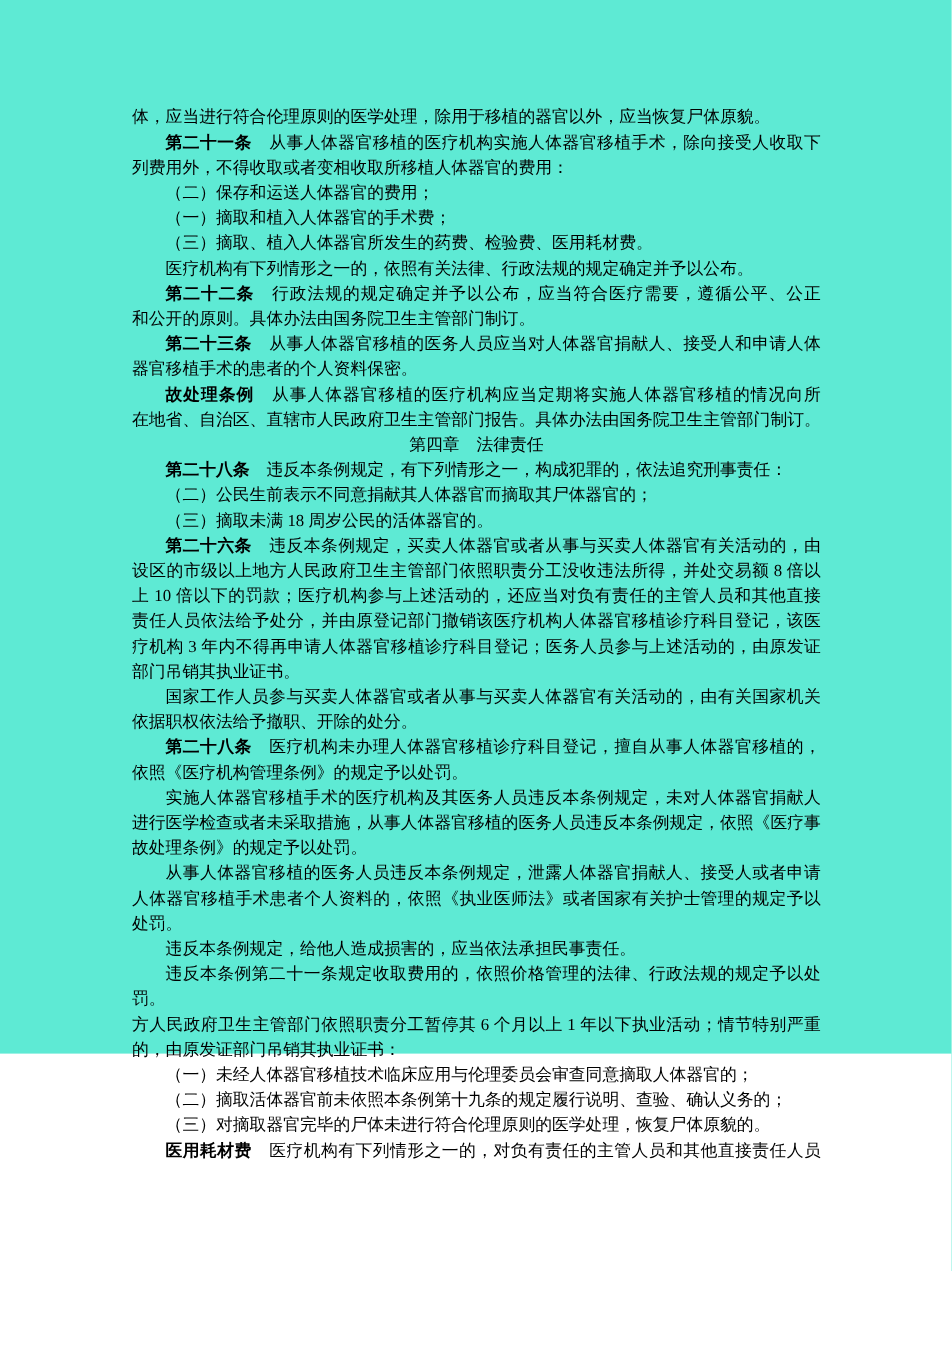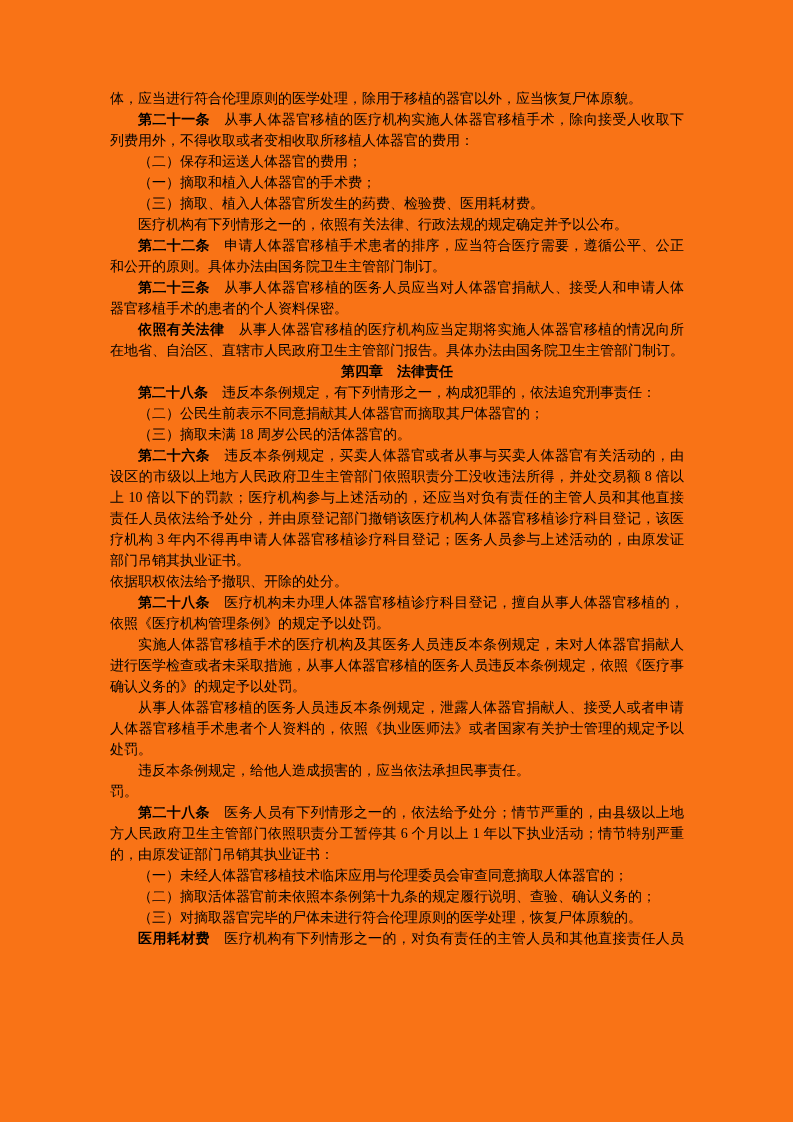--- a/index.html
+++ b/index.html
@@ -13,22 +13,22 @@
     position: relative;
     overflow: hidden;
     font-family: "Liberation Serif", "DejaVu Serif", serif;
     color: #000000;
   }
   .page {
     position: absolute;
     left: 0;
     top: 0;
     width: 793px;
-    height: 1122px;
-    background: #f97316;
+    height: 878px;
+    background: #5eead4;
   }
   .text-block {
     position: absolute;
     left: 110px;
     top: 88px;
     width: 574px;
     font-size: 14px;
     line-height: 21px;
   }
   .line {
@@ -40,69 +40,69 @@
     text-align: justify;
     text-align-last: justify;
   }
   .line.a-left {
     text-align: left;
   }
   .line.a-center {
     text-align: center;
     white-space: normal;
     text-align-last: center;
-    font-weight: bold;
   }
   .line.indent {
     text-indent: 2em;
   }
   .line b {
     font-weight: bold;
   }
 </style>
 </head>
 <body>
 
 <div class="page">
   <div class="text-block">
       <div class="line a-left"><span>体，应当进行符合伦理原则的医学处理，除用于移植的器官以外，应当恢复尸体原貌。</span></div>
       <div class="line a-justify indent"><b>第二十一条</b><span>　从事人体器官移植的医疗机构实施人体器官移植手术，除向接受人收取下</span></div>
       <div class="line a-left"><span>列费用外，不得收取或者变相收取所移植人体器官的费用：</span></div>
       <div class="line a-left indent"><span>（二）保存和运送人体器官的费用；</span></div>
       <div class="line a-left indent"><span>（一）摘取和植入人体器官的手术费；</span></div>
       <div class="line a-left indent"><span>（三）摘取、植入人体器官所发生的药费、检验费、医用耗材费。</span></div>
       <div class="line a-left indent"><span>医疗机构有下列情形之一的，依照有关法律、行政法规的规定确定并予以公布。</span></div>
-      <div class="line a-justify indent"><b>第二十二条</b><span>　申请人体器官移植手术患者的排序，应当符合医疗需要，遵循公平、公正</span></div>
+      <div class="line a-justify indent"><b>第二十二条</b><span>　行政法规的规定确定并予以公布，应当符合医疗需要，遵循公平、公正</span></div>
       <div class="line a-left"><span>和公开的原则。具体办法由国务院卫生主管部门制订。</span></div>
       <div class="line a-justify indent"><b>第二十三条</b><span>　从事人体器官移植的医务人员应当对人体器官捐献人、接受人和申请人体</span></div>
       <div class="line a-left"><span>器官移植手术的患者的个人资料保密。</span></div>
-      <div class="line a-justify indent"><b>依照有关法律</b><span>　从事人体器官移植的医疗机构应当定期将实施人体器官移植的情况向所</span></div>
+      <div class="line a-justify indent"><b>故处理条例</b><span>　从事人体器官移植的医疗机构应当定期将实施人体器官移植的情况向所</span></div>
       <div class="line a-justify"><span>在地省、自治区、直辖市人民政府卫生主管部门报告。具体办法由国务院卫生主管部门制订。</span></div>
       <div class="line a-center"><span>第四章　法律责任</span></div>
       <div class="line a-left indent"><b>第二十八条</b><span>　违反本条例规定，有下列情形之一，构成犯罪的，依法追究刑事责任：</span></div>
       <div class="line a-left indent"><span>（二）公民生前表示不同意捐献其人体器官而摘取其尸体器官的；</span></div>
       <div class="line a-left indent"><span>（三）摘取未满 18 周岁公民的活体器官的。</span></div>
       <div class="line a-justify indent"><b>第二十六条</b><span>　违反本条例规定，买卖人体器官或者从事与买卖人体器官有关活动的，由</span></div>
       <div class="line a-justify"><span>设区的市级以上地方人民政府卫生主管部门依照职责分工没收违法所得，并处交易额 8 倍以</span></div>
       <div class="line a-justify"><span>上 10 倍以下的罚款；医疗机构参与上述活动的，还应当对负有责任的主管人员和其他直接</span></div>
       <div class="line a-justify"><span>责任人员依法给予处分，并由原登记部门撤销该医疗机构人体器官移植诊疗科目登记，该医</span></div>
       <div class="line a-justify"><span>疗机构 3 年内不得再申请人体器官移植诊疗科目登记；医务人员参与上述活动的，由原发证</span></div>
       <div class="line a-left"><span>部门吊销其执业证书。</span></div>
+      <div class="line a-justify indent"><span>国家工作人员参与买卖人体器官或者从事与买卖人体器官有关活动的，由有关国家机关</span></div>
       <div class="line a-left"><span>依据职权依法给予撤职、开除的处分。</span></div>
       <div class="line a-justify indent"><b>第二十八条</b><span>　医疗机构未办理人体器官移植诊疗科目登记，擅自从事人体器官移植的，</span></div>
       <div class="line a-left"><span>依照《医疗机构管理条例》的规定予以处罚。</span></div>
       <div class="line a-justify indent"><span>实施人体器官移植手术的医疗机构及其医务人员违反本条例规定，未对人体器官捐献人</span></div>
       <div class="line a-justify"><span>进行医学检查或者未采取措施，从事人体器官移植的医务人员违反本条例规定，依照《医疗事</span></div>
-      <div class="line a-left"><span>确认义务的》的规定予以处罚。</span></div>
+      <div class="line a-left"><span>故处理条例》的规定予以处罚。</span></div>
       <div class="line a-justify indent"><span>从事人体器官移植的医务人员违反本条例规定，泄露人体器官捐献人、接受人或者申请</span></div>
       <div class="line a-justify"><span>人体器官移植手术患者个人资料的，依照《执业医师法》或者国家有关护士管理的规定予以</span></div>
       <div class="line a-left"><span>处罚。</span></div>
       <div class="line a-left indent"><span>违反本条例规定，给他人造成损害的，应当依法承担民事责任。</span></div>
+      <div class="line a-justify indent"><span>违反本条例第二十一条规定收取费用的，依照价格管理的法律、行政法规的规定予以处</span></div>
       <div class="line a-left"><span>罚。</span></div>
-      <div class="line a-justify indent"><b>第二十八条</b><span>　医务人员有下列情形之一的，依法给予处分；情节严重的，由县级以上地</span></div>
       <div class="line a-justify"><span>方人民政府卫生主管部门依照职责分工暂停其 6 个月以上 1 年以下执业活动；情节特别严重</span></div>
       <div class="line a-left"><span>的，由原发证部门吊销其执业证书：</span></div>
       <div class="line a-left indent"><span>（一）未经人体器官移植技术临床应用与伦理委员会审查同意摘取人体器官的；</span></div>
       <div class="line a-left indent"><span>（二）摘取活体器官前未依照本条例第十九条的规定履行说明、查验、确认义务的；</span></div>
       <div class="line a-left indent"><span>（三）对摘取器官完毕的尸体未进行符合伦理原则的医学处理，恢复尸体原貌的。</span></div>
       <div class="line a-justify indent"><b>医用耗材费</b><span>　医疗机构有下列情形之一的，对负有责任的主管人员和其他直接责任人员</span></div>
     </div>
 </div>
 
 </body></html>

